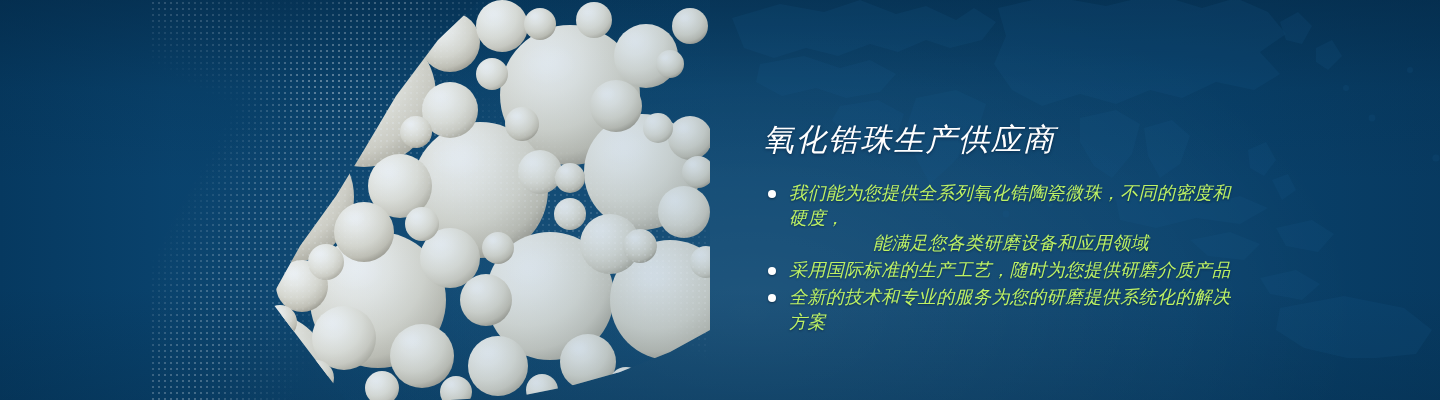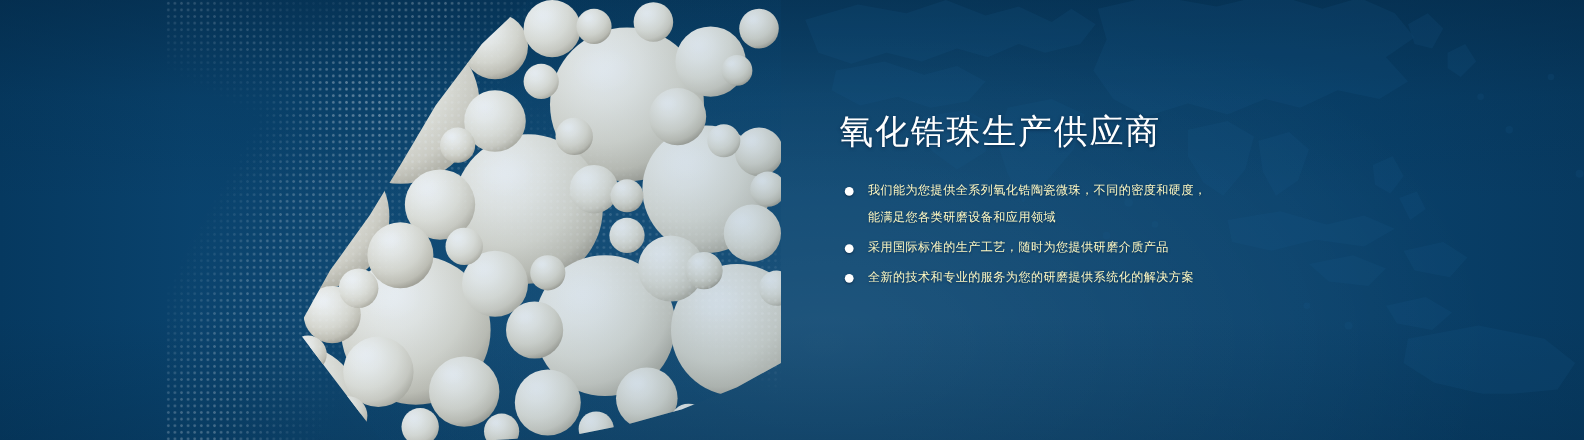--- a/index.html
+++ b/index.html
@@ -85,52 +85,53 @@
     background-image:radial-gradient(circle at 50% 50%, rgba(225,233,242,0.5) 0.9px, rgba(0,0,0,0) 1.5px);
     background-size:6px 6px;
     -webkit-mask-image:linear-gradient(28deg, rgba(0,0,0,0) 48%, rgba(0,0,0,0.8) 58%, rgba(0,0,0,0) 70%);
     mask-image:linear-gradient(28deg, rgba(0,0,0,0) 48%, rgba(0,0,0,0.8) 58%, rgba(0,0,0,0) 70%);
     opacity:0.45;
   }
 
   
   .copy {
     position:absolute;
-    left:763px; top:100px;
+    left:763px; top:120px;
     width:470px;
+    font-style:italic;
   }
   .headline {
     color:#ffffff;
     font-size:31px;
     line-height:40px;
     letter-spacing:1.5px;
     font-weight:400;
     text-shadow:0 1px 3px rgba(0,20,45,0.55);
     white-space:nowrap;
   }
   .bullets { margin-top:21px; }
   .bullet {
     position:relative;
     padding-left:26px;
-    color:#fef9c3;
-    font-size:11px;
+    color:#bef264;
+    font-size:18px;
     line-height:25px;
     letter-spacing:0.4px;
     text-shadow:0 1px 2px rgba(0,20,45,0.5);
     margin-bottom:2px;
   }
   .bullet .dot {
     position:absolute;
     left:5px; top:9px;
     width:8px; height:8px;
     border-radius:50%;
     background:#ffffff;
     box-shadow:0 1px 2px rgba(0,18,40,0.5);
   }
-  .bullet .line2 { display:block; }
+  .bullet .line2 { display:block;text-align:center; }
 </style>
 </head>
 <body>
 
 <div class="banner">
 
   <div class="bg-base"></div>
   <div class="bg-grad2"></div>
   <div class="bg-vign"></div>
   <div class="bg-topdark"></div>

